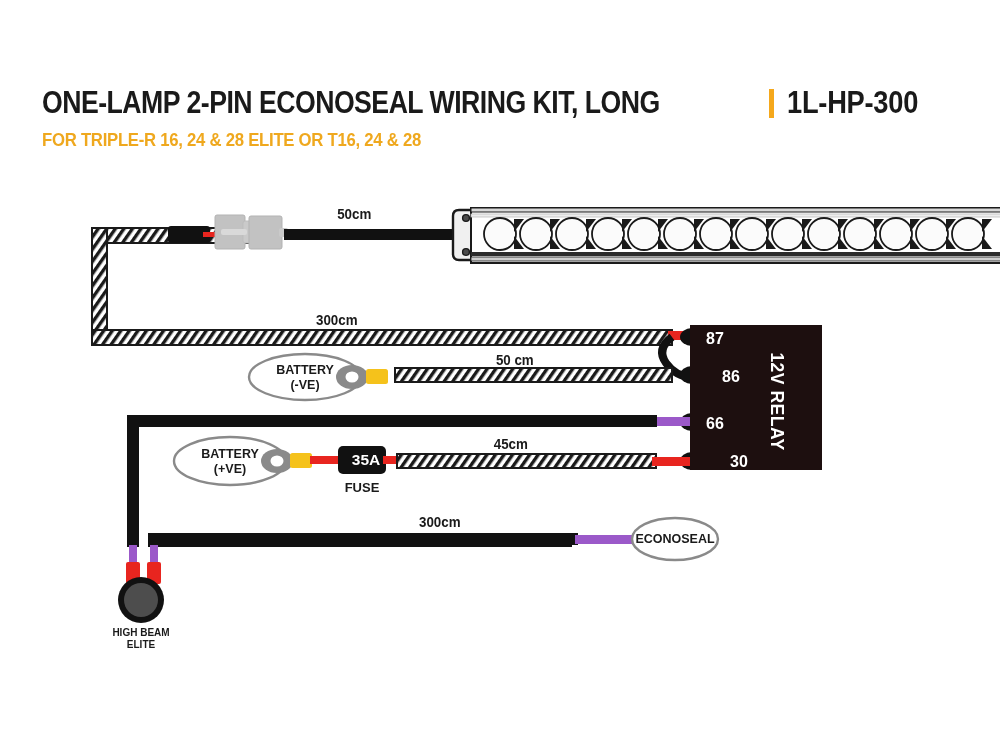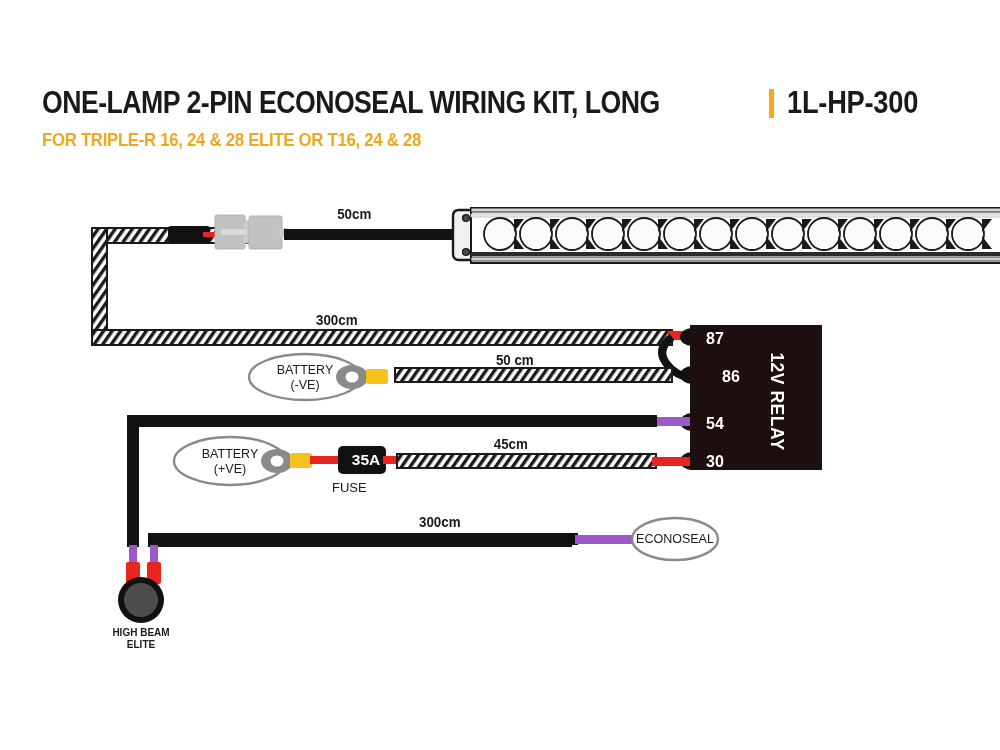--- a/index.html
+++ b/index.html
@@ -50,21 +50,21 @@
   .lbl {
     position: absolute;
     font-size: 14.5px; font-weight: bold; color: #1a1a1a;
     white-space: nowrap;
     transform: scaleX(0.92); transform-origin: left center;
   }
   .lbl-c { text-align: center; }
 
   .oval-text {
     position: absolute;
-    font-size: 12.5px; font-weight: normal; color: #1a1a1a;
+    font-size: 12.5px; font-weight: bold; color: #1a1a1a;
     text-align: center; line-height: 1.22;
     white-space: nowrap;
   }
   .term-lbl {
     position: absolute;
     font-size: 16px; font-weight: bold; color: #ffffff;
   }
   #relay-text {
     position: absolute;
     font-size: 17.5px; font-weight: bold; color: #ffffff;
@@ -73,22 +73,22 @@
     transform-origin: center center;
   }
   #fuse-amp {
     position: absolute;
     font-size: 15.5px; font-weight: bold; color: #ffffff;
     text-align: center;
     padding-left: 8px;
   }
   #fuse-cap {
     position: absolute;
-    font-size: 13px; font-weight: normal; color: #1a1a1a;
-    text-align: left; white-space: nowrap;
+    font-size: 13px; font-weight: bold; color: #1a1a1a;
+    text-align: center; white-space: nowrap;
   }
   #switch-cap {
     position: absolute;
     font-size: 10px; font-weight: bold; color: #1a1a1a;
     text-align: center; line-height: 1.2; white-space: nowrap;
   }
 </style>
 </head>
 <body>
 
@@ -290,18 +290,18 @@
 
   <div id="switch-cap" style="left:81px; top:627px; width:120px;">
     <div>HIGH BEAM</div>
     <div>ELITE</div>
   </div>
 
   <div style="position:absolute; left:690px; top:325px; width:132px; height:145px; background:#1d0f0f;"></div>
 
   <div class="term-lbl" style="left:706px; top:330px;">87</div>
   <div class="term-lbl" style="left:706px; top:368px;margin-left:16px;">86</div>
-  <div class="term-lbl" style="left:706px; top:415px;">54</div>
-  <div class="term-lbl" style="left:706px; top:453px;">30</div>
+  <div class="term-lbl" style="left:706px; top:415px;">66</div>
+  <div class="term-lbl" style="left:730px; top:453px;">30</div>
 
   <div id="relay-text" style="left:726px; top:391px; width:100px; text-align:center; transform:rotate(90deg);">12V RELAY</div>
 
 </div>
 
 </body></html>

